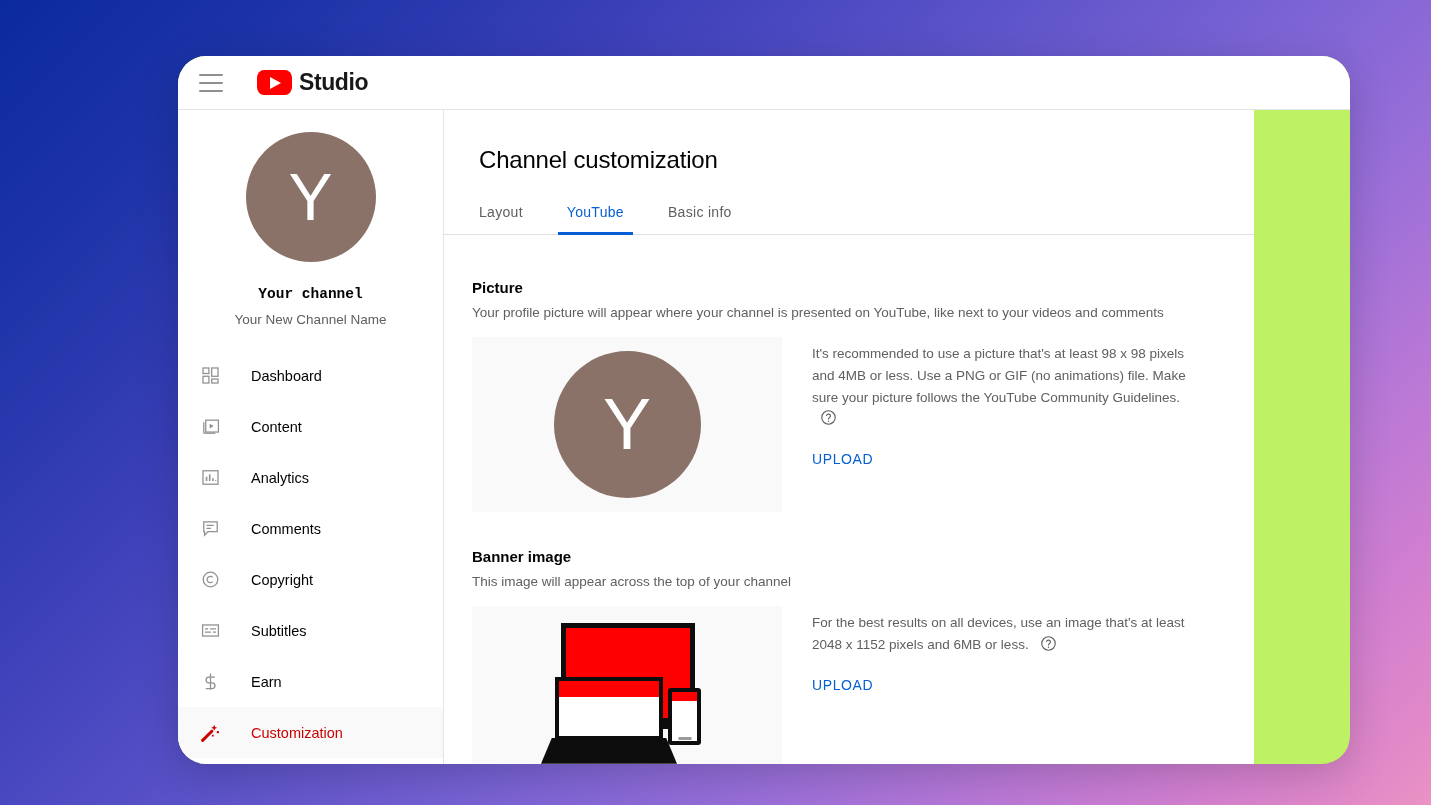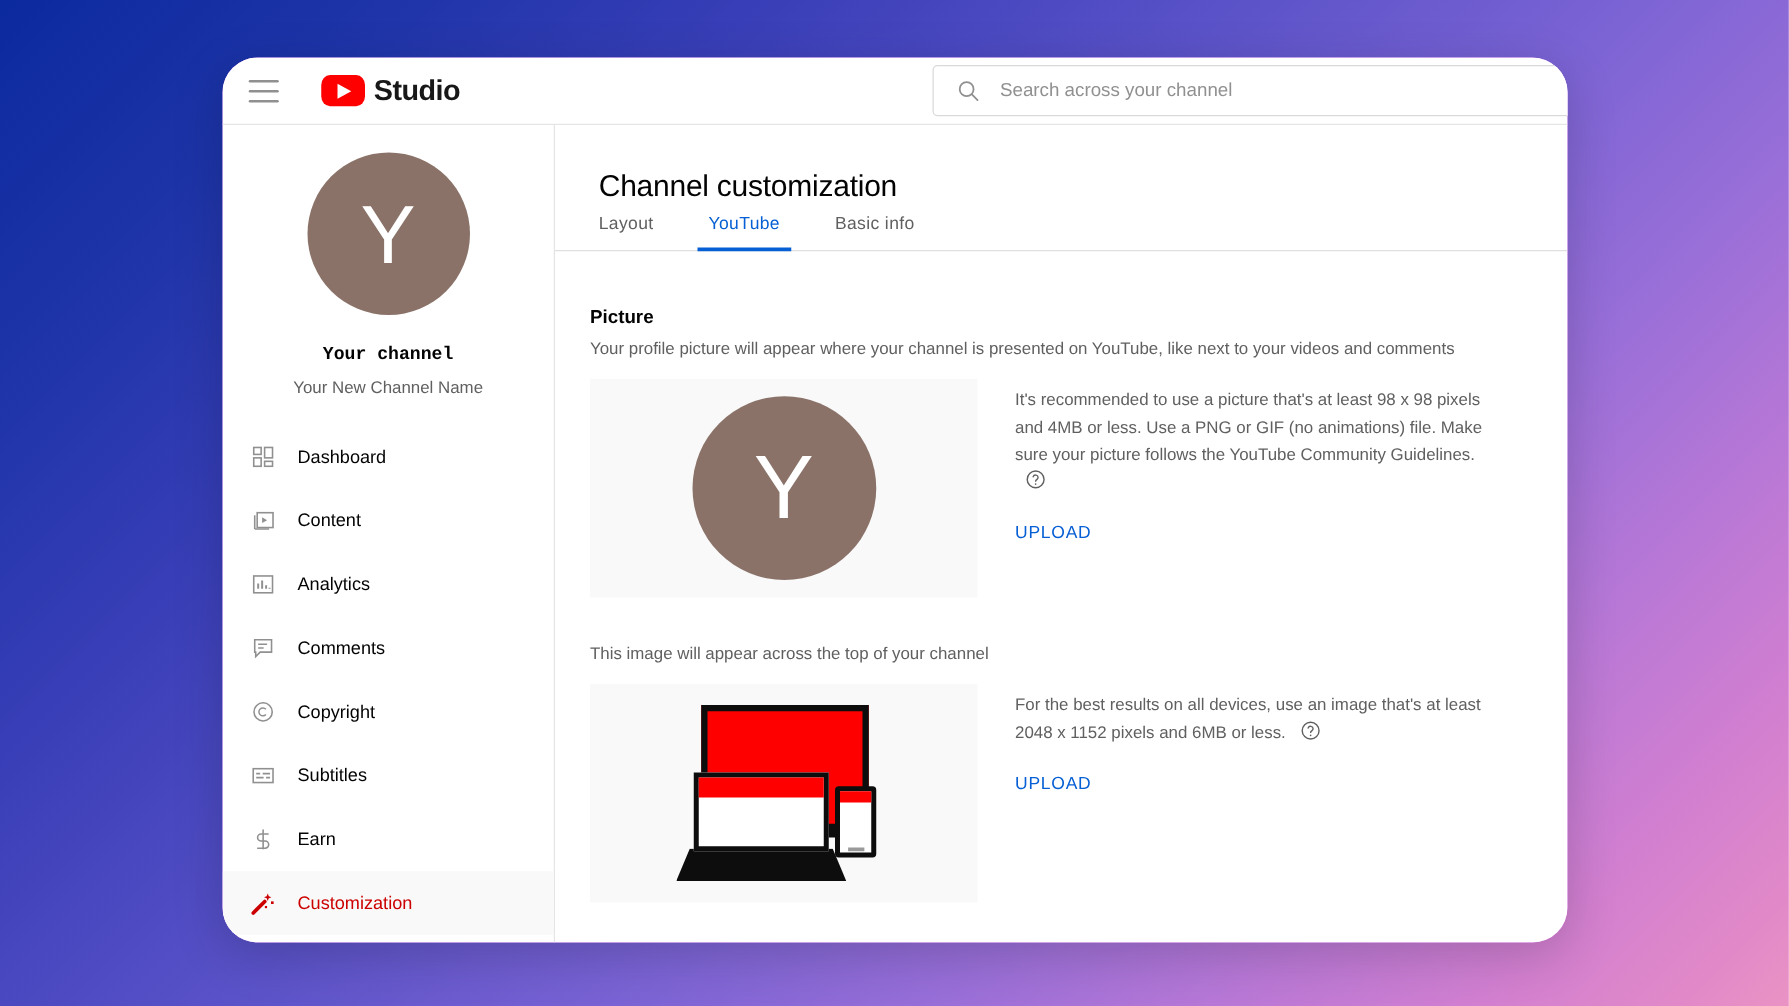--- a/index.html
+++ b/index.html
@@ -22,24 +22,24 @@
         #b978d6 80%,
         #d27fd0 89%,
         #e189c8 96%,
         #ea93c4 100%);
   }
 
   
   .window {
     position: absolute;
     left: 178px;
-    top: 46px;
-    width: 1076px;
+    top: 56px;
+    width: 1172px;
     height: 708px;
-    background: #f0abfc;
+    background: #bef264;
     border-radius: 28px;
     overflow: hidden;
     box-shadow: 0 10px 40px rgba(0,0,0,0.18);
   }
 
   
   .topbar {
     position: absolute;
     left: 0; top: 0;
     width: 100%;
@@ -186,21 +186,21 @@
   }
   .nav-item .nav-icon {
     width: 24px;
     height: 24px;
     flex: 0 0 24px;
     display: flex;
     align-items: center;
     justify-content: center;
   }
   .nav-item .nav-label {
-    margin-left: 16px;
+    margin-left: 29px;
     font-size: 14.5px;
     color: #030303;
     text-align: center;
   }
   .nav-item.active {
     background: #f9f9f9;
   }
   .nav-item.active .nav-label {
     color: #cc0000;
     font-weight: 400;
@@ -221,20 +221,21 @@
     font-size: 24px;
     font-weight: 400;
     color: #030303;
     padding: 36px 0 0 35px;
     letter-spacing: -0.2px;
   }
 
   .tabs {
     display: flex;
     padding-left: 35px;
+    margin-top: 24px;
     border-bottom: 1px solid #e0e0e0;
   }
   .tab {
     font-size: 14px;
     color: #606060;
     padding: 6px 0 14px 0;
     margin-right: 44px;
     cursor: pointer;
     position: relative;
     font-weight: 500;
@@ -377,29 +378,20 @@
       <span></span>
       <span></span>
       <span></span>
     </div>
 
     <div class="brand">
       <span class="yt-logo"></span>
       <span class="brand-text">Studio</span>
     </div>
 
-    <div class="search-wrap">
-      <span class="search-icon">
-        <svg width="19" height="19" viewBox="0 0 24 24" fill="none" stroke="#909090" stroke-width="1.8">
-          <circle cx="10.5" cy="10.5" r="7"></circle>
-          <line x1="15.8" y1="15.8" x2="21.5" y2="21.5" stroke-linecap="round"></line>
-        </svg>
-      </span>
-      <input class="search-input" type="text" placeholder="Search across your channel" style="">
-    </div>
   </div>
 
   <div class="sidebar">
 
     <div class="channel-block">
       <div class="avatar-lg">Y</div>
       <div class="channel-title">Your channel</div>
       <div class="channel-sub">Your New Channel Name</div>
     </div>
 
@@ -537,20 +529,21 @@
                 <circle cx="12" cy="17.3" r="0.95" fill="#606060" stroke="none"></circle>
               </svg>
             </span>
           </p>
           <span class="upload-link">UPLOAD</span>
         </div>
       </div>
     </div>
 
     <div class="section" style="margin-top:36px;">
+      <div class="section-title">Banner image</div>
       <div class="section-desc">This image will appear across the top of your channel</div>
 
       <div class="sec-body">
         <div class="preview-box">
           <div class="devices">
             <div class="dev-monitor"></div>
             <div class="dev-monitor-base"></div>
             <div class="dev-laptop-base"></div>
             <div class="dev-laptop">
               <div class="dev-laptop-top"></div>

